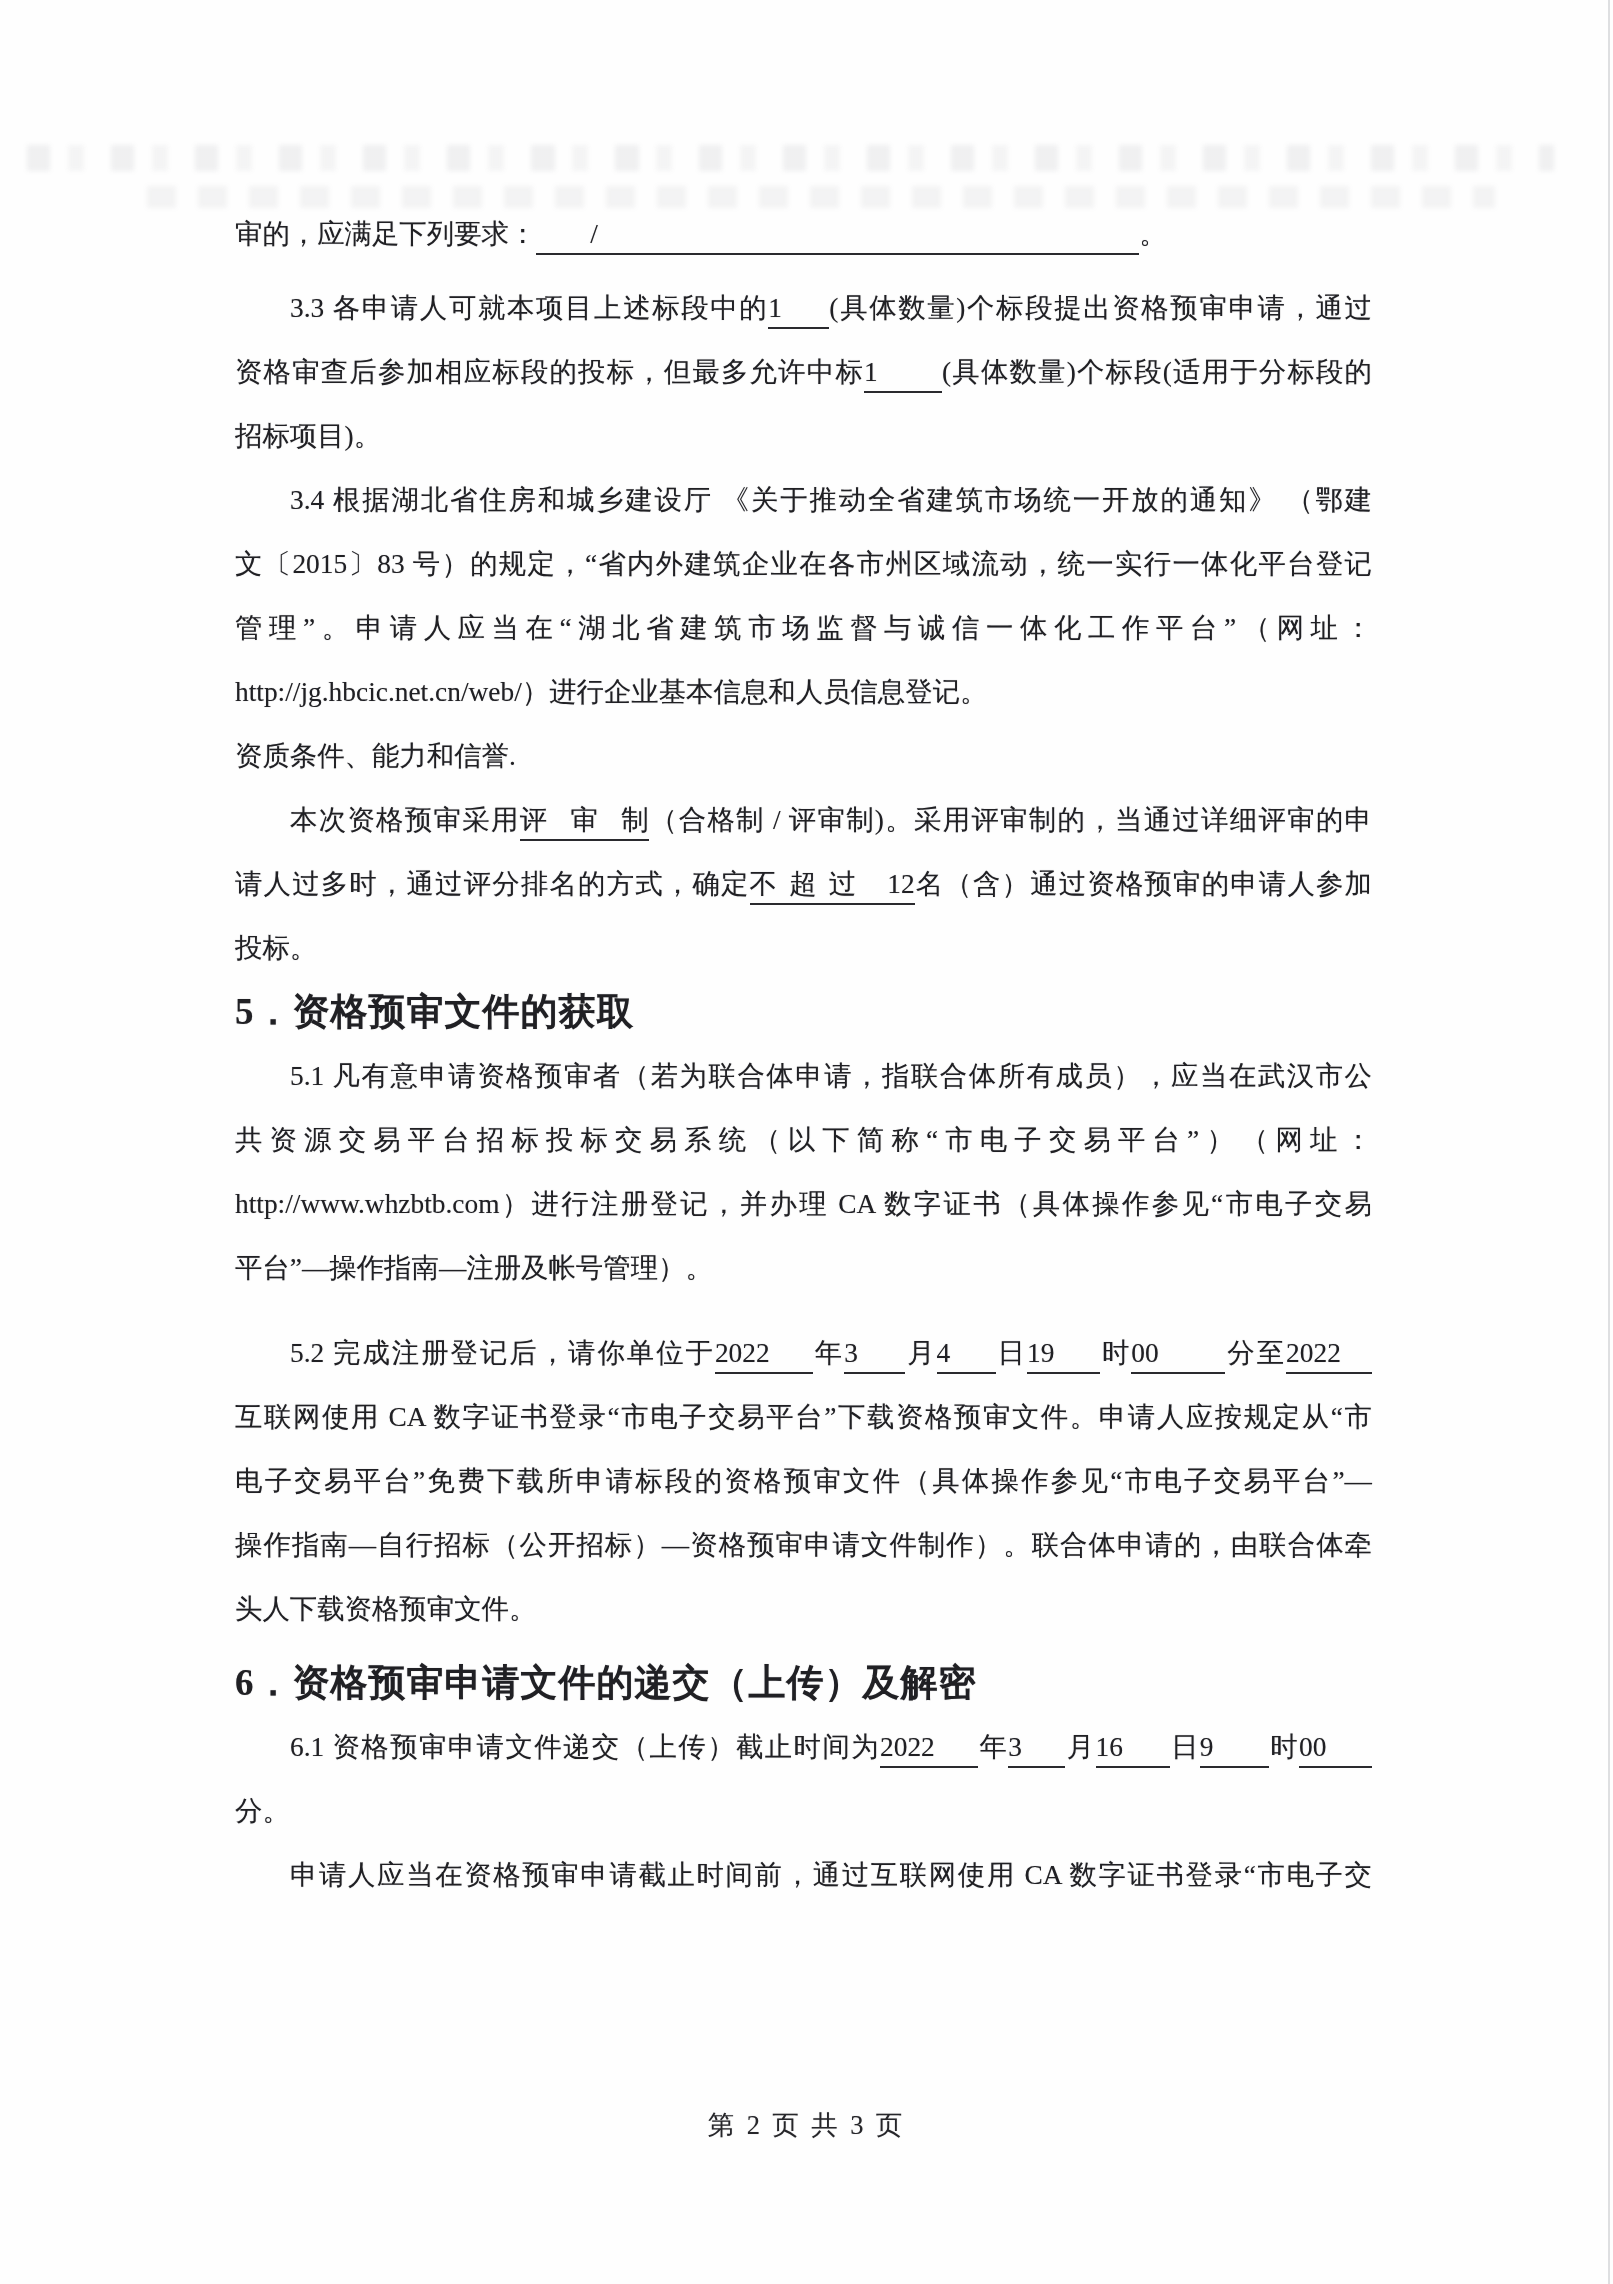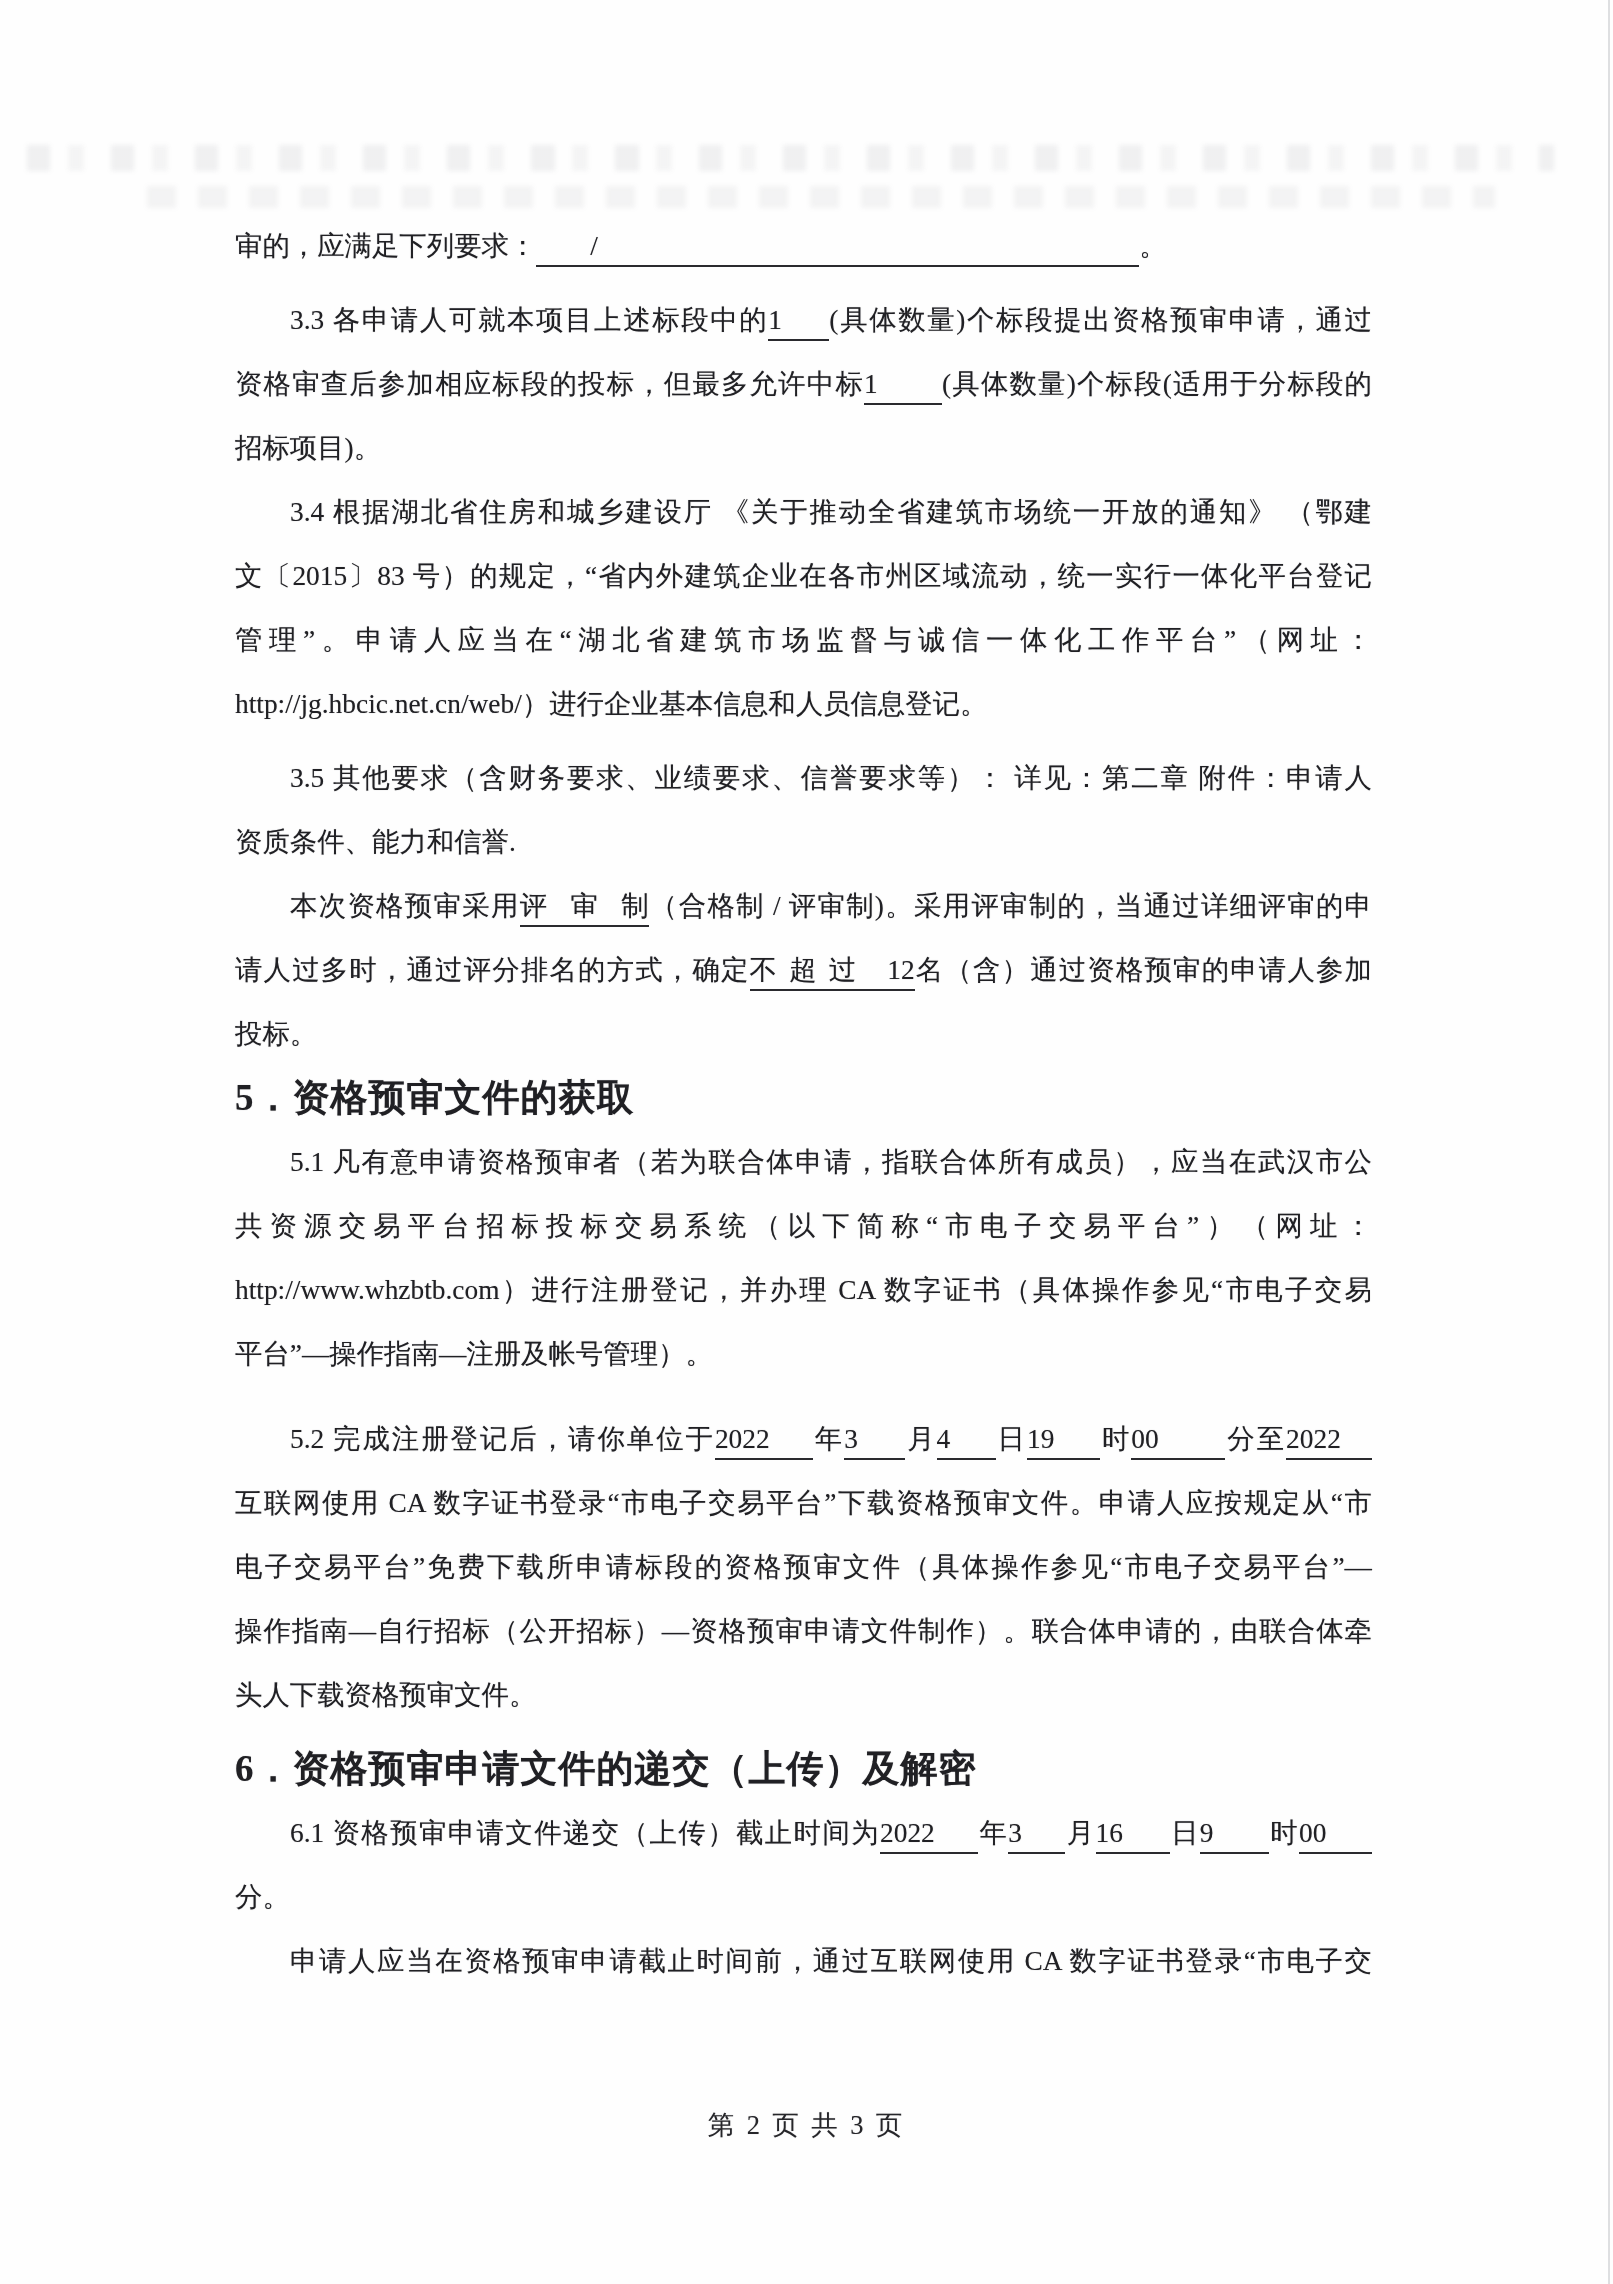--- a/index.html
+++ b/index.html
@@ -19,21 +19,21 @@
   
   .bleed{position:absolute;left:27.4px;right:59px;filter:blur(2.9px);opacity:.55;}
   .bleed-1{top:145px;height:25.5px;
     background:repeating-linear-gradient(90deg,
       rgba(110,112,120,.18) 0 23.5px, rgba(0,0,0,0) 23.5px 41px,
       rgba(110,112,120,.12) 41px 57px, rgba(0,0,0,0) 57px 84px);}
   .bleed-2{top:186px;height:21.6px;left:147px;right:118px;
     background:repeating-linear-gradient(90deg,
       rgba(110,112,120,.14) 0 29px, rgba(0,0,0,0) 29px 51px);}
   .content{
-    position:absolute;left:235px;top:214px;width:1137px;
+    position:absolute;left:235px;top:202px;width:1137px;
   }
   .line{
     height:64px;line-height:64px;font-size:27.4px;
     color:#202024;
     text-shadow:0 0 1px rgba(32,32,38,.35);
     white-space:normal;
   }
   .line.full{text-align:justify;text-align-last:justify;}
   .line.indent{padding-left:55px;}
   .line.heading{font-weight:700;font-size:37px;letter-spacing:1px;}
@@ -62,21 +62,20 @@
 
   <main class="content" id="doc-lines">
       <div class="line"><span>审的，应满足下列要求：</span><span class="blank" style="min-width: 549px; text-align: left; padding-left: 54px;">/</span><span>。</span></div>
       <div class="line indent full gap-sm"><span>3.3 各申请人可就本项目上述标段中的</span><span class="blank" style="min-width: 61px;">1</span><span>(具体数量)个标段提出资格预审申请，通过</span></div>
       <div class="line full"><span>资格审查后参加相应标段的投标，但最多允许中标</span><span class="blank" style="min-width: 78px;">1</span><span>(具体数量)个标段(适用于分标段的</span></div>
       <div class="line"><span>招标项目)。</span></div>
       <div class="line indent full"><span>3.4 根据湖北省住房和城乡建设厅 《关于推动全省建筑市场统一开放的通知》 （鄂建</span></div>
       <div class="line full"><span>文〔2015〕83 号）的规定，“省内外建筑企业在各市州区域流动，统一实行一体化平台登记</span></div>
       <div class="line full"><span>管理”。申请人应当在“湖北省建筑市场监督与诚信一体化工作平台”（网址：</span></div>
       <div class="line"><span>http://jg.hbcic.net.cn/web/）进行企业基本信息和人员信息登记。</span></div>
-      <div class="line indent full gap-sm"><span>3.5 其他要求（含财务要求、业绩要求、信誉要求等）： 详见：第二章 附件：申请人</span></div>
       <div class="line"><span>资质条件、能力和信誉.</span></div>
       <div class="line indent full"><span>本次资格预审采用</span><span class="blank" style="min-width: 129px; text-align: right;">评审制</span><span>（合格制 / 评审制)。采用评审制的，当通过详细评审的申</span></div>
       <div class="line full"><span>请人过多时，通过评分排名的方式，确定</span><span class="blank" style="min-width: 165px;">不超过 12</span><span>名（含）通过资格预审的申请人参加</span></div>
       <div class="line"><span>投标。</span></div>
       <div class="line heading"><span>5．资格预审文件的获取</span></div>
       <div class="line indent full"><span>5.1 凡有意申请资格预审者（若为联合体申请，指联合体所有成员），应当在武汉市公</span></div>
       <div class="line full"><span>共资源交易平台招标投标交易系统（以下简称“市电子交易平台”）（网址：</span></div>
       <div class="line full"><span>http://www.whzbtb.com）进行注册登记，并办理 CA 数字证书（具体操作参见“市电子交易</span></div>
       <div class="line"><span>平台”—操作指南—注册及帐号管理）。</span></div>
       <div class="line indent full gap-lg"><span>5.2 完成注册登记后，请你单位于</span><span class="blank" style="min-width: 98px;">2022</span><span>年</span><span class="blank" style="min-width: 61px;">3</span><span>月</span><span class="blank" style="min-width: 59px;">4</span><span>日</span><span class="blank" style="min-width: 73px;">19</span><span>时</span><span class="blank" style="min-width: 94px;">00</span><span>分至</span><span class="blank" style="min-width: 86px;">2022</span></div>

